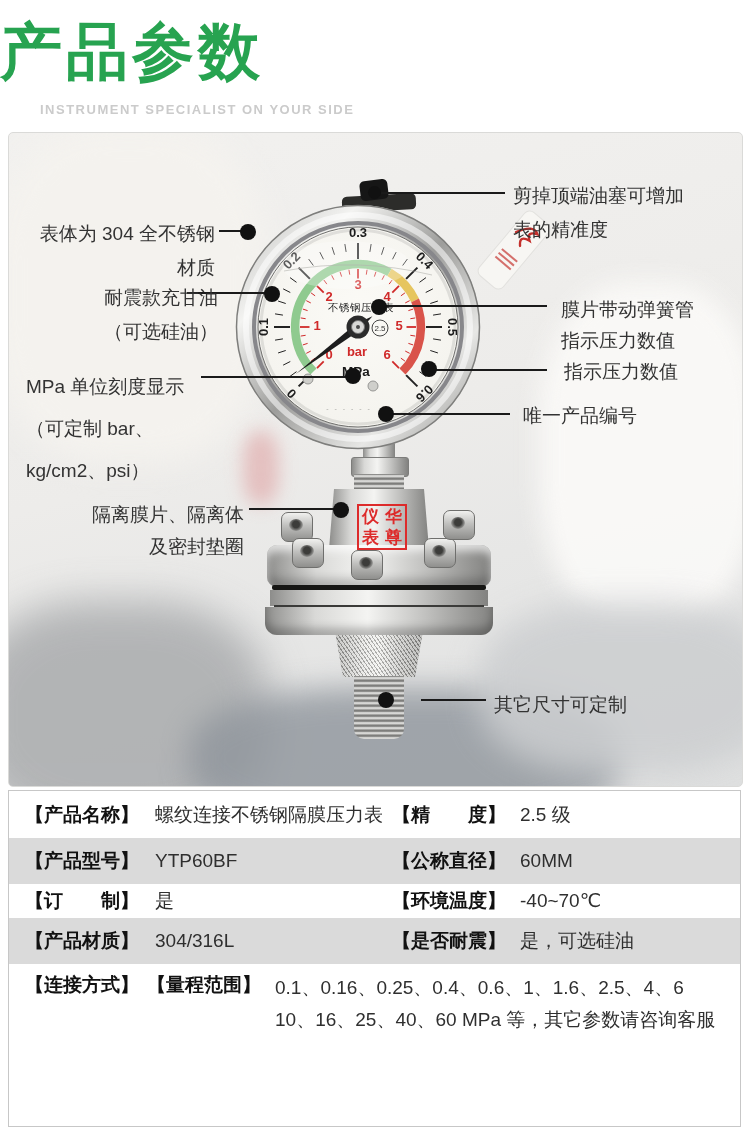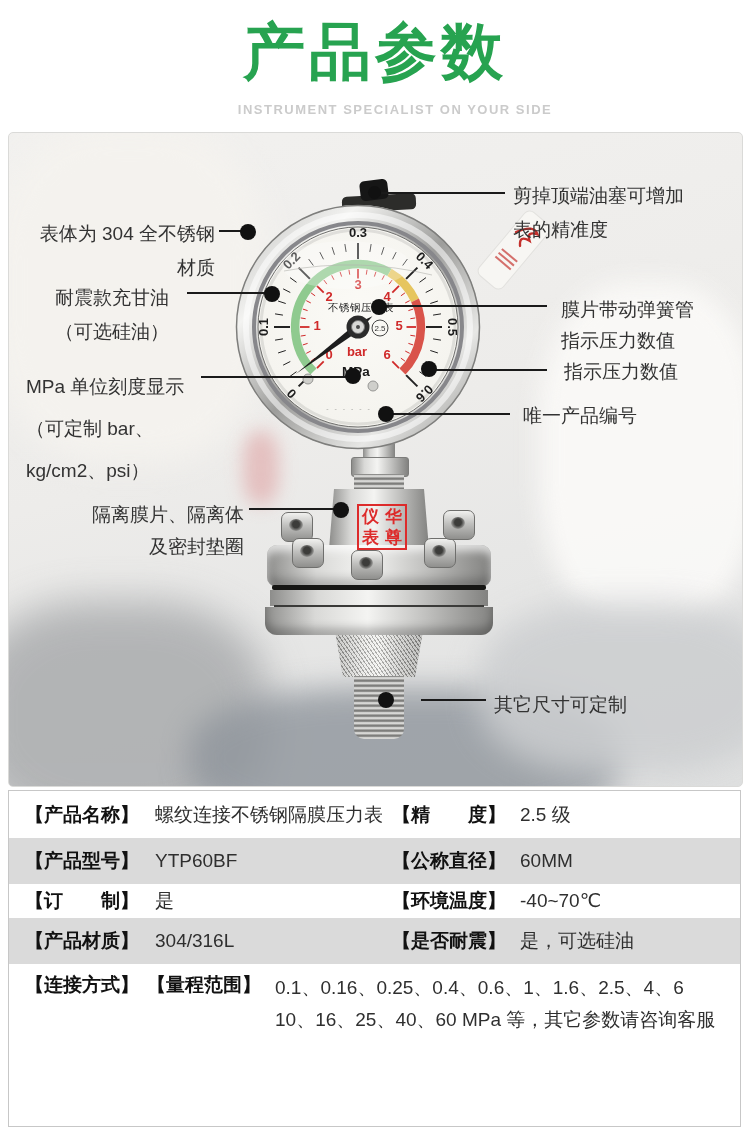--- a/index.html
+++ b/index.html
@@ -2,21 +2,21 @@
 <html><head>
 <meta charset="utf-8">
 <style>
   html,body{margin:0;padding:0;}
   body{
     width:750px;height:1145px;position:relative;background:#ffffff;
     font-family:"Liberation Sans","DejaVu Sans",sans-serif;
     -webkit-font-smoothing:antialiased;overflow:hidden;
   }
   
-  .hdr{position:absolute;left:0;top:0;width:750px;text-align:center;}
+  .hdr{position:absolute;left:0;top:0;width:750px;}
   .hdr .title{margin-top:10px;font-size:62px;font-weight:800;letter-spacing:4px;color:var(--title-green,#27a350);}
   .hdr .subtitle{margin-top:8px;font-size:13px;letter-spacing:1.5px;color:#cbcbcb;font-weight:600;margin-left:40px;}
   
   #stage{position:absolute;left:8px;top:132px;width:733px;height:653px;border:1px solid #dadad8;
     border-radius:5px;overflow:hidden;
     background:linear-gradient(165deg,#f2f1ef 0%,#edecea 45%,#e7e7e6 65%,#dfe0e0 100%);}
   .blob{position:absolute;border-radius:40%;}
   .part{position:absolute;}
   .metalV{background:linear-gradient(90deg,#8d8d8b 0%,#d9d9d7 22%,#f4f4f2 45%,#c2c2c0 70%,#828280 100%);}
   .threads{background:repeating-linear-gradient(180deg,#6e6e6c 0px,#efefed 2px,#8d8d8b 4px,#6e6e6c 5px);}
@@ -264,21 +264,21 @@
   <div class="cdot" style="left:412px;top:228px;"></div>
   <div class="cdot" style="left:369px;top:273px;"></div>
   <div class="cdot sm" style="left:359px;top:53px;"></div>
   <div class="cdot" style="left:324px;top:369px;"></div>
   <div class="cdot" style="left:369px;top:559px;"></div>
 
   <div class="ctext" style="left:0;top:84px;width:206px;text-align:right;line-height:34px;">
     <div>表体为 304 全不锈钢</div>
     <div>材质</div>
   </div>
-  <div class="ctext" style="left:4px;top:148px;width:198px;text-align:center;line-height:34px;">
+  <div class="ctext" style="left:11px;top:148px;width:198px;text-align:right;line-height:34px;">
     <div>耐震款充甘油</div>
     <div>（可选硅油）</div>
   </div>
   <div class="ctext" style="left:17px;top:233px;line-height:42px;">
     <div>MPa 单位刻度显示</div>
     <div>（可定制 bar、</div>
     <div>kg/cm2、psi）</div>
   </div>
   <div class="ctext" style="left:0;top:366px;width:235px;text-align:right;line-height:32px;">
     <div>隔离膜片、隔离体</div>

